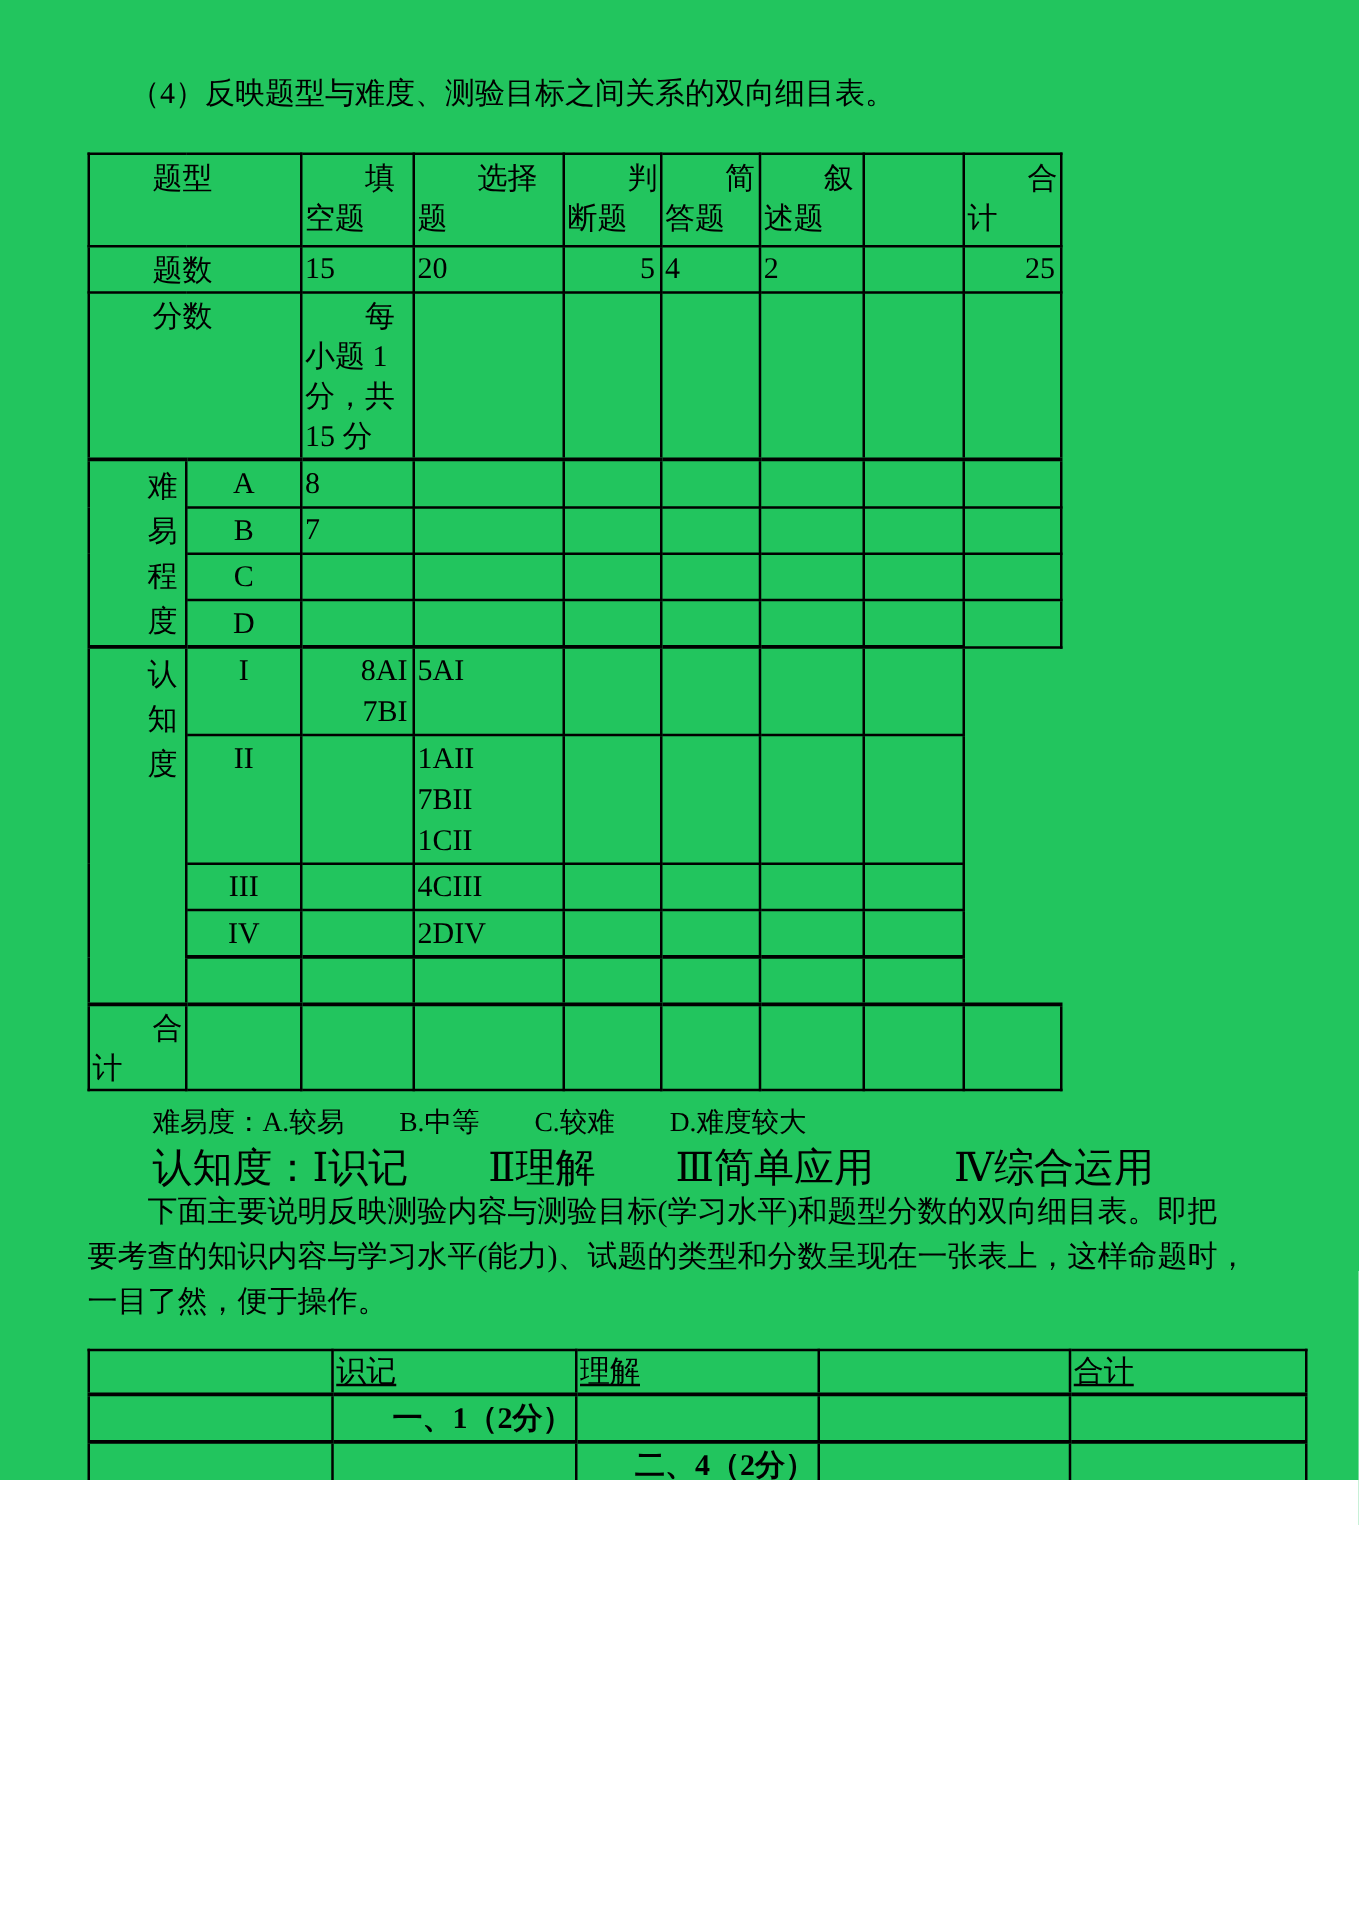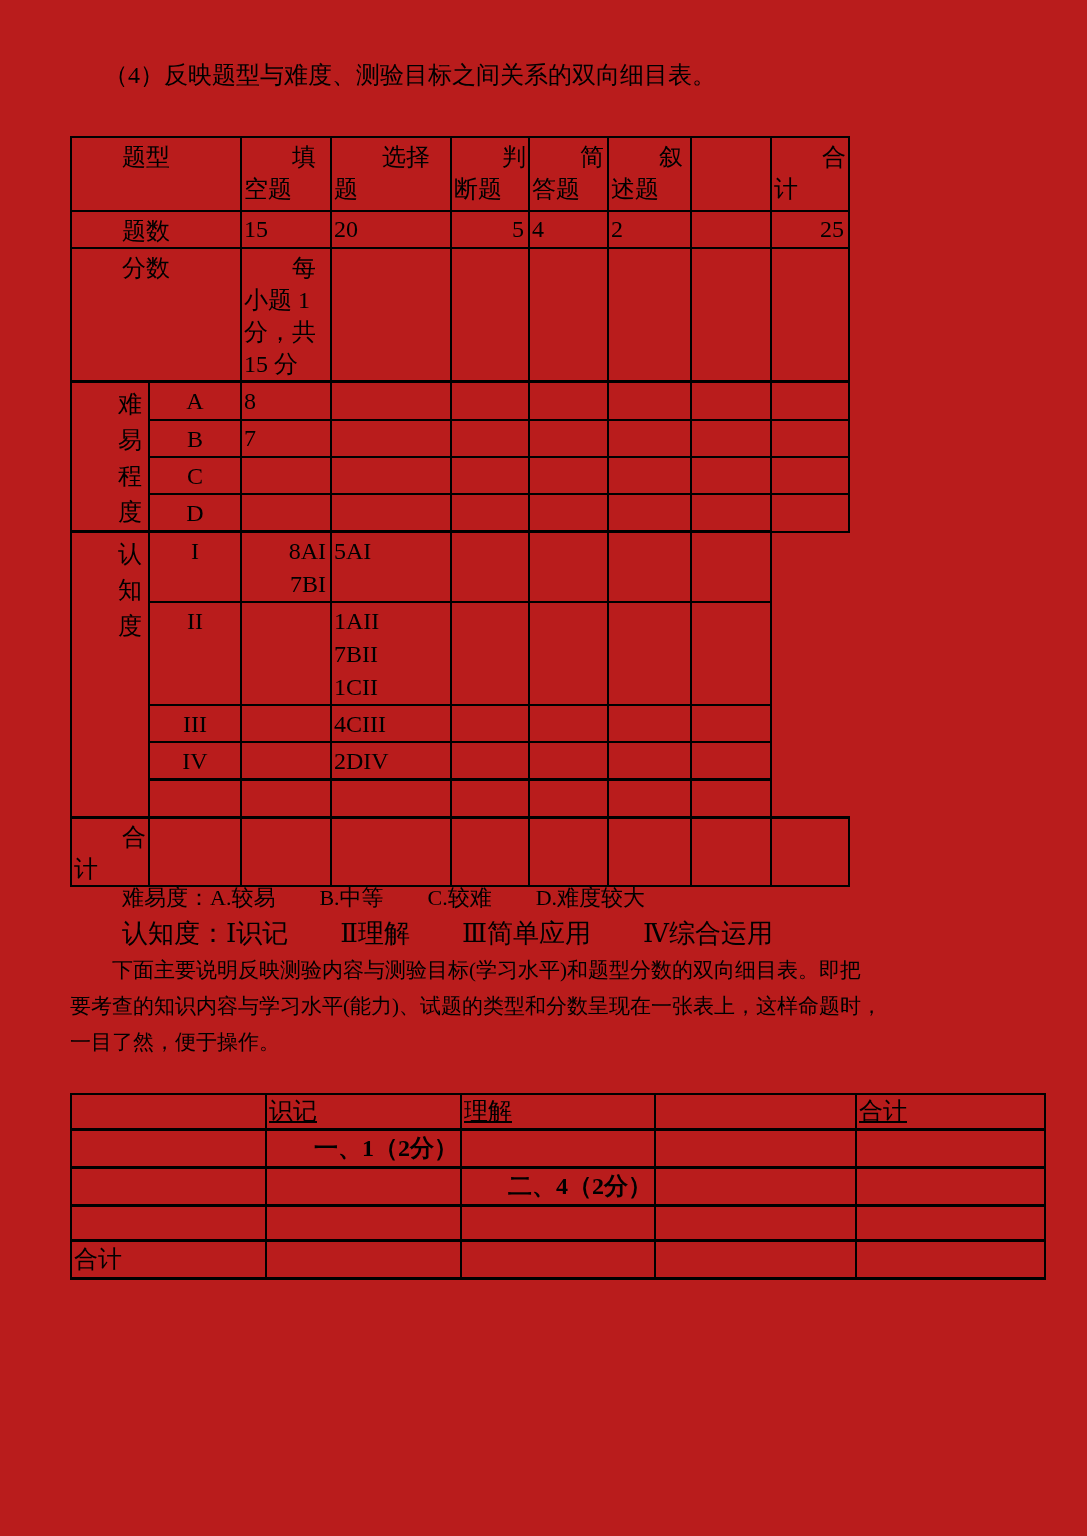--- a/index.html
+++ b/index.html
@@ -1,22 +1,22 @@
 <!DOCTYPE html>
 <html><head>
 <meta charset="utf-8">
 <style>
   html,body { margin:0; padding:0; background:#ffffff; }
   .page {
-    position:relative; width:1087px; height:1536px; background:#b91c1c;
+    position:relative; width:1087px; height:1184px; background:#22c55e;
     font-family:"Liberation Serif","DejaVu Serif",serif; color:#000;
   }
   .title { position:absolute; left:104px; top:58px; font-size:24px; line-height:34px; white-space:nowrap; }
 
-  table { border-collapse:collapse; table-layout:fixed;margin-top:14px; }
+  table { border-collapse:collapse; table-layout:fixed; }
   td { border:2px solid #000; font-size:24px; padding:0 2px; overflow:hidden; vertical-align:middle; }
 
   
   .t1 { position:absolute; left:70px; top:122px; width:778px; }
   .t1 .r-head   { height:74px; }
   .t1 .r-counts { height:34px; }
   .t1 .r-scores { height:130px; }
   .t1 .r-a { height:38px; } .t1 .r-b { height:36px; }
   .t1 .r-c { height:36px; } .t1 .r-d { height:36px; }
   .t1 .r-i { height:66px; } .t1 .r-ii { height:103px; }
@@ -28,22 +28,22 @@
   .vlab{ text-align:right; vertical-align:top; padding:3px 6px 0 0; line-height:36px; white-space:pre-line; }
   .lab { text-align:left; text-indent:2em; vertical-align:top; line-height:32px; padding-top:2px; white-space:pre-line; }
   .key { text-align:center; vertical-align:top; line-height:32px; padding-top:2px; }
   .c   { text-align:left; }
   .r   { text-align:right; padding-right:4px; }
   .top { vertical-align:top; padding-top:2px; line-height:33px; }
   .pre { white-space:pre-line; }
 
   
   .legend1 { position:absolute; left:122px; top:880px; font-size:22px; line-height:36px; white-space:nowrap; }
-  .legend2 { position:absolute; left:122px; top:916px; font-size:26px; line-height:36px; white-space:nowrap; }
-  .para { position:absolute; left:70px; top:952px; width:948px; font-size:21px; line-height:36px;
+  .legend2 { position:absolute; left:122px; top:916px; font-size:32px; line-height:36px; white-space:nowrap; }
+  .para { position:absolute; left:70px; top:952px; width:948px; font-size:24px; line-height:36px;
           text-indent:2em; white-space:pre-line; text-align:left; }
 
   
   .t2 { position:absolute; left:70px; top:1079px; width:974px; }
   .t2 td { border-top-width:3px; border-bottom-width:3px; }
   .t2 tr:first-child td { border-top-width:2px; }
   .t2 .r2h { height:35px;text-decoration:underline; } .t2 .r2a { height:38px; } .t2 .r2b { height:38px; }
   .t2 .r2c { height:35px; } .t2 .r2d { height:38px; }
   .br { font-weight:bold; text-align:right; padding-right:2px;padding-left:13px; }
   .padR60 { padding-right:60px; }

